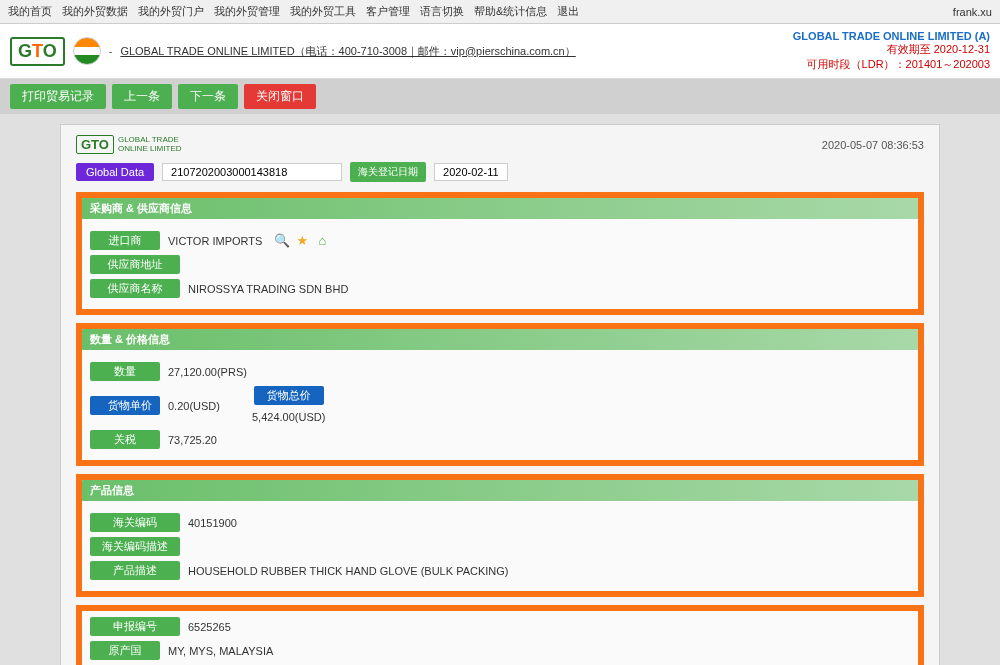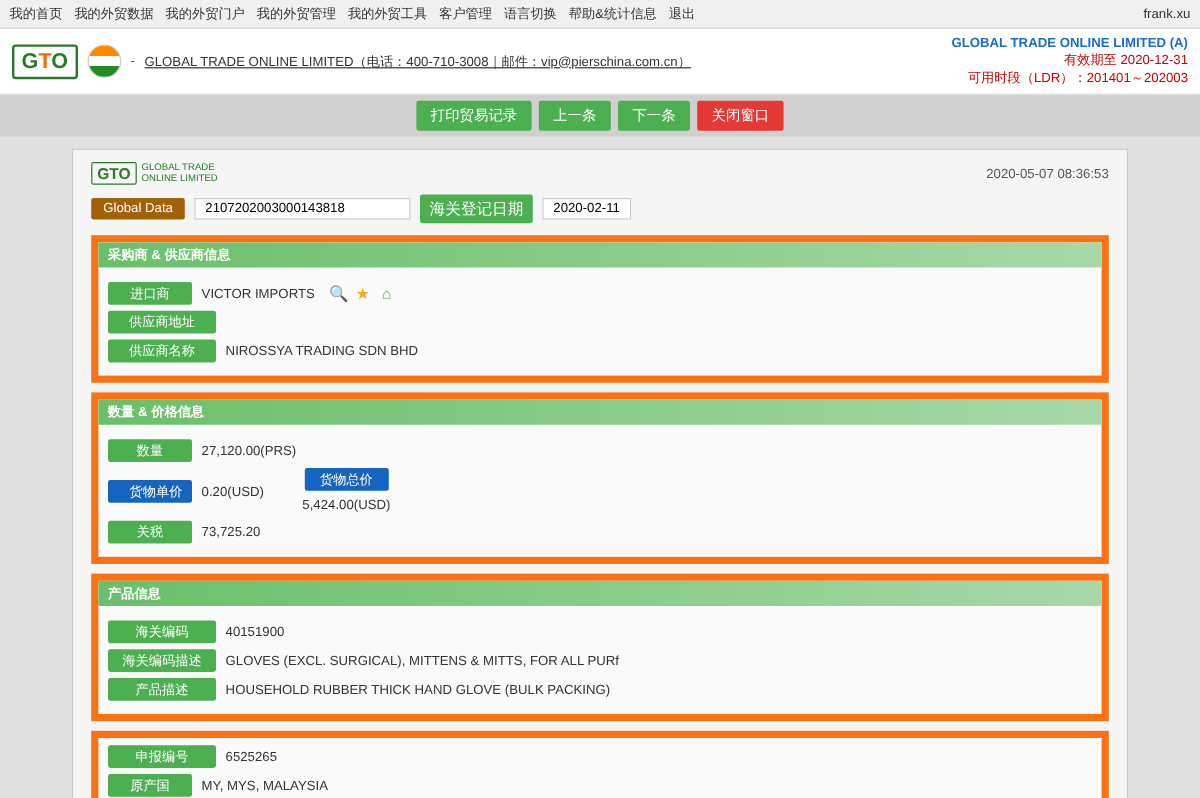--- a/index.html
+++ b/index.html
@@ -16,42 +16,42 @@
     .header-left { display: flex; align-items: center; gap: 8px; }
     .logo-box { display: flex; align-items: center; }
     .logo-gto { font-size: 18px; font-weight: bold; color: #2a7a2a; border: 2px solid #2a7a2a; padding: 2px 6px; border-radius: 3px; }
     .logo-gto span { color: #ff6600; }
     .flag-circle { width: 28px; height: 28px; border-radius: 50%; background: linear-gradient(#ff8800 33%, #fff 33%, #fff 66%, #228b22 66%); border: 1px solid #ccc; display: flex; align-items: center; justify-content: center; overflow: hidden; }
     .header-info { font-size: 11px; color: #333; text-decoration: underline; }
     .header-right { text-align: right; font-size: 11px; color: #c00; }
     .header-right div:first-child { color: #1a6ec7; font-weight: bold; }
 
     
-    .toolbar-row { background: #d0d0d0; padding: 5px 10px; display: flex; align-items: center; justify-content: center; }
+    .toolbar-row { background: #d0d0d0; padding: 5px 10px; display: flex; align-items: center; justify-content: flex-start; }
     .toolbar-center { display: flex; gap: 6px; }
     .btn-print { background: #4caf50; color: white; border: none; padding: 4px 12px; cursor: pointer; font-size: 12px; border-radius: 2px; }
     .btn-nav { background: #4caf50; color: white; border: none; padding: 4px 12px; cursor: pointer; font-size: 12px; border-radius: 2px; }
     .btn-close { background: #e53935; color: white; border: none; padding: 4px 12px; cursor: pointer; font-size: 12px; border-radius: 2px; }
 
     
     .main-area { background: #e0e0e0; padding: 10px 60px; }
 
     
     .card { background: #f5f5f5; border: 1px solid #ccc; padding: 10px 15px; margin-bottom: 0; }
 
     .card-header { display: flex; justify-content: space-between; align-items: center; margin-bottom: 8px; }
     .card-logo { display: flex; align-items: center; gap: 4px; }
     .card-logo-text { font-size: 13px; font-weight: bold; color: #2a7a2a; border: 1.5px solid #2a7a2a; padding: 1px 4px; border-radius: 2px; }
     .card-timestamp { font-size: 11px; color: #555; }
 
     
     .global-data-row { display: flex; align-items: center; gap: 8px; margin-bottom: 10px; }
-    .btn-global { background: #a16207; color: white; border: none; padding: 3px 10px; font-size: 11px; border-radius: 2px; cursor: pointer; }
+    .btn-global { background: #6d28d9; color: white; border: none; padding: 3px 10px; font-size: 11px; border-radius: 2px; cursor: pointer; }
     .field-value { background: white; border: 1px solid #ccc; padding: 2px 8px; font-size: 11px; min-width: 180px; }
-    .btn-customs-date { background: #4caf50; color: white; border: none; padding: 3px 8px; font-size: 13px; border-radius: 2px; cursor: pointer; }
+    .btn-customs-date { background: #4caf50; color: white; border: none; padding: 3px 8px; font-size: 10px; border-radius: 2px; cursor: pointer; }
     .date-value { background: white; border: 1px solid #ccc; padding: 2px 8px; font-size: 11px; }
 
     
     .section-header { background: linear-gradient(to right, #6abf6a, #a8d8a8); color: white; padding: 3px 8px; font-size: 11px; font-weight: bold; margin-bottom: 6px; border-radius: 1px; display: inline-block; width: 100%; }
 
     
     .section { border: 6px solid #f97316; margin-bottom: 8px; padding: 0; background: #fafafa; }
     .section-content { padding: 6px 8px; }
 
     
@@ -173,21 +173,20 @@
 
     <div class="section">
       <div class="section-header">产品信息</div>
       <div class="section-content">
         <div class="field-row">
           <div class="field-label field-label-wide">海关编码</div>
           <div class="field-text">40151900</div>
         </div>
         <div class="field-row">
           <div class="field-label field-label-wide">海关编码描述</div>
-          <div class="field-text">GLOVES (EXCL. SURGICAL), MITTENS &amp; MITTS, FOR ALL PURf</div>
         </div>
         <div class="field-row">
           <div class="field-label field-label-wide">产品描述</div>
           <div class="field-text">HOUSEHOLD RUBBER THICK HAND GLOVE (BULK PACKING)</div>
         </div>
       </div>
     </div>
 
     <div class="section">
       <div class="section-content">

